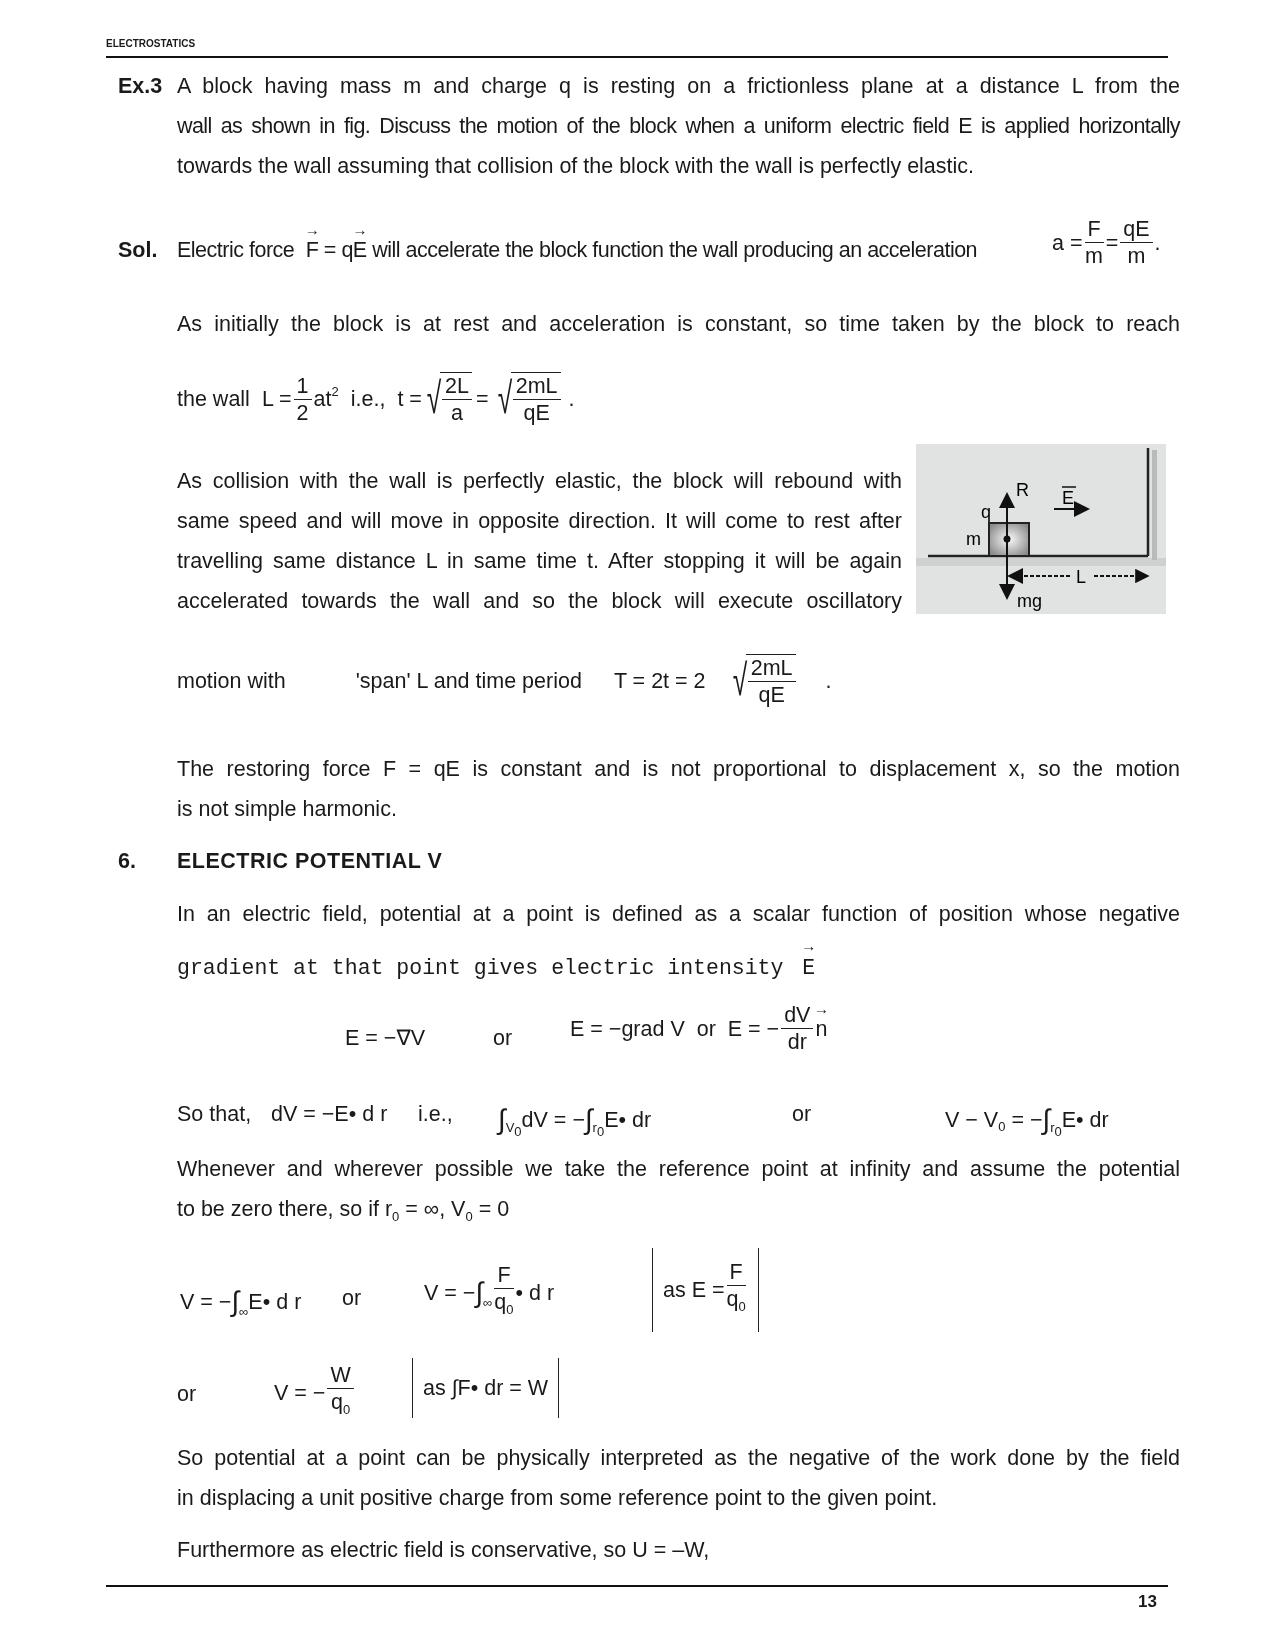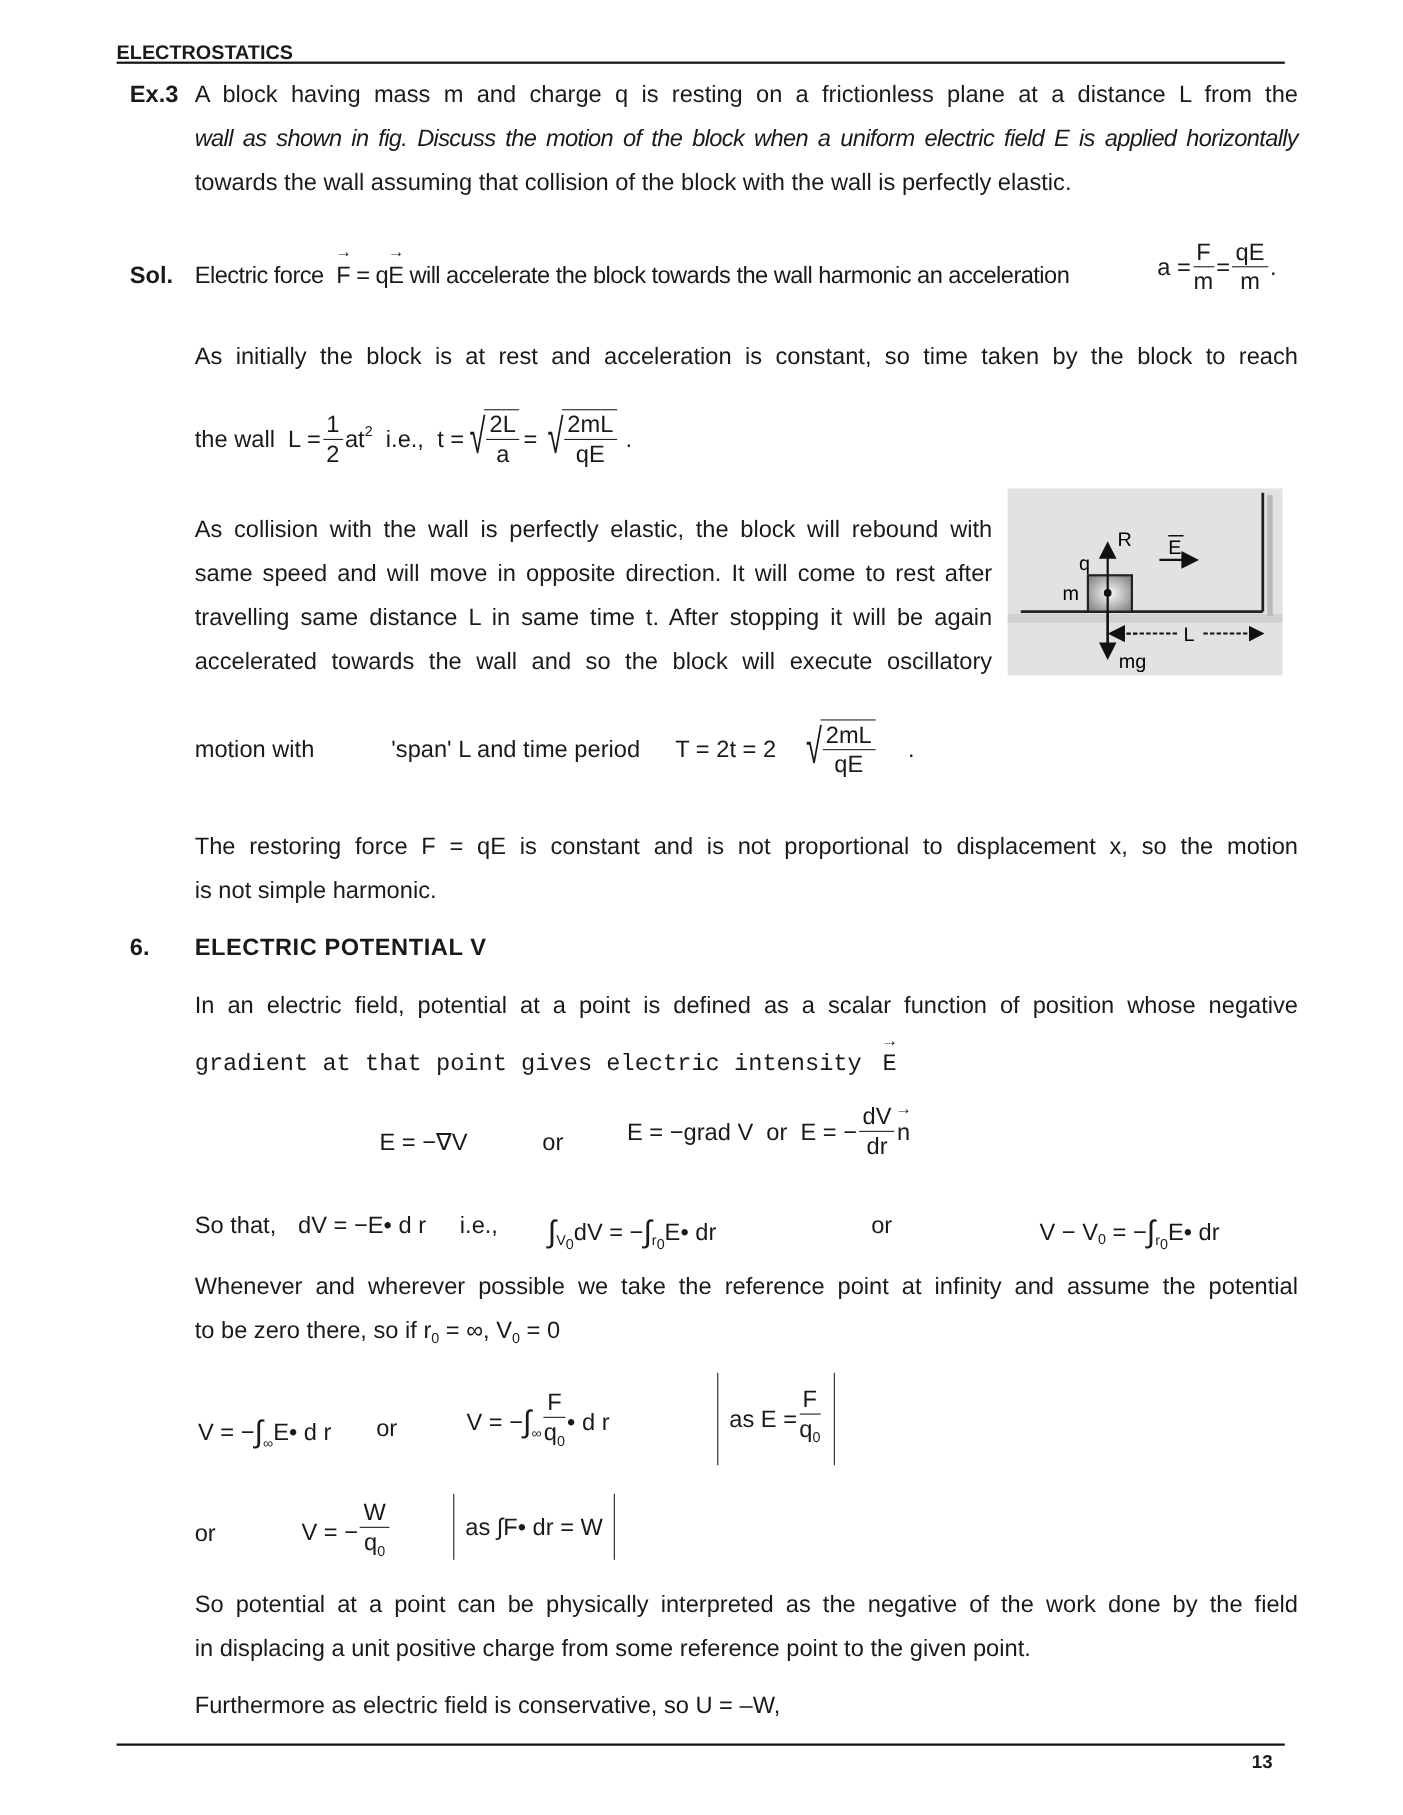--- a/index.html
+++ b/index.html
@@ -1,20 +1,20 @@
 <!DOCTYPE html>
 <html><head>
 <meta charset="utf-8">
 <style>
   html, body { margin:0; padding:0; background:#fff; }
   body { width:1275px; height:1650px; position:relative; overflow:hidden;
          font-family:"Liberation Sans", sans-serif; color:#1a1a1a; }
   .abs { position:absolute; white-space:nowrap; }
   .t { font-size:21.5px; line-height:24px;margin-left:12px; }
-  .hdr { font-size:18px; font-weight:bold; }
+  .hdr { font-size:10px; font-weight:bold; }
   .rule { position:absolute; height:2px; background:#111; }
   .b { font-weight:bold; }
   .frac { display:inline-flex; flex-direction:column; align-items:center; vertical-align:middle; line-height:26px; margin:0 2px; }
   .frac .num { border-bottom:1.5px solid #222; padding:0 3px; }
   .vec { position:relative; display:inline-block; }
   .vec::before { content:"\2192"; position:absolute; top:-20px; left:50%; transform:translateX(-50%); font-size:15px; }
   .sqrt { display:inline-flex; align-items:stretch; vertical-align:middle; }
   .sqrt .rad { font-size:44px; line-height:52px; transform:scaleX(0.6); margin-right:-6px; }
   .sqrt .under { border-top:1.5px solid #222; padding-left:2px; }
   sub, sup { font-size:13px; }
@@ -24,28 +24,28 @@
   .fig { position:absolute; left:916px; top:444px; width:250px; height:170px; background:#e1e3e2; }
 </style>
 </head>
 <body>
 
 <div class="abs hdr" style="left:106px;top:38px;">ELECTROSTATICS</div>
 <div class="rule" style="left:106px;top:56px;width:1062px;"></div>
 
 <div class="abs t b" style="left:106px;top:74px;">Ex.3</div>
 <div class="abs t" style="left:165px;top:74px;width:1003px;text-align:justify;text-align-last:justify;">A block having mass m and charge q is resting on a frictionless plane at a distance L from the</div>
-<div class="abs t" style="left:165px;top:114px;width:1003px;text-align:justify;text-align-last:justify;letter-spacing:-0.6px;font-style:italic;">wall as shown in fig. Discuss the motion of the block when a uniform electric field E is applied horizontally</div>
+<div class="abs t" style="left:165px;top:114px;width:1003px;text-align:justify;text-align-last:justify;letter-spacing:-0.6px;">wall as shown in fig. Discuss the motion of the block when a uniform electric field E is applied horizontally</div>
 <div class="abs t" style="left:165px;top:154px;">towards the wall assuming that collision of the block with the wall is perfectly elastic.</div>
 
 <div class="abs t b" style="left:106px;top:238px;">Sol.</div>
 <div class="abs t" style="left:165px;top:238px;letter-spacing:-0.5px;">
   <span>Electric force</span>
   <span class="vec" style="margin-left:6px;">F</span> = q<span class="vec">E</span>
-  <span>will accelerate the block towards the wall harmonic an acceleration</span>
+  <span>will accelerate the block function the wall producing an acceleration</span>
 </div>
 <div class="abs t" style="left:1040px;top:216px;display:flex;align-items:center;">
   <span>a =</span>
   <span class="frac">
       <span class="num">F</span>
       <span>m</span>
     </span>
   <span>=</span>
   <span class="frac">
       <span class="num">qE</span>

